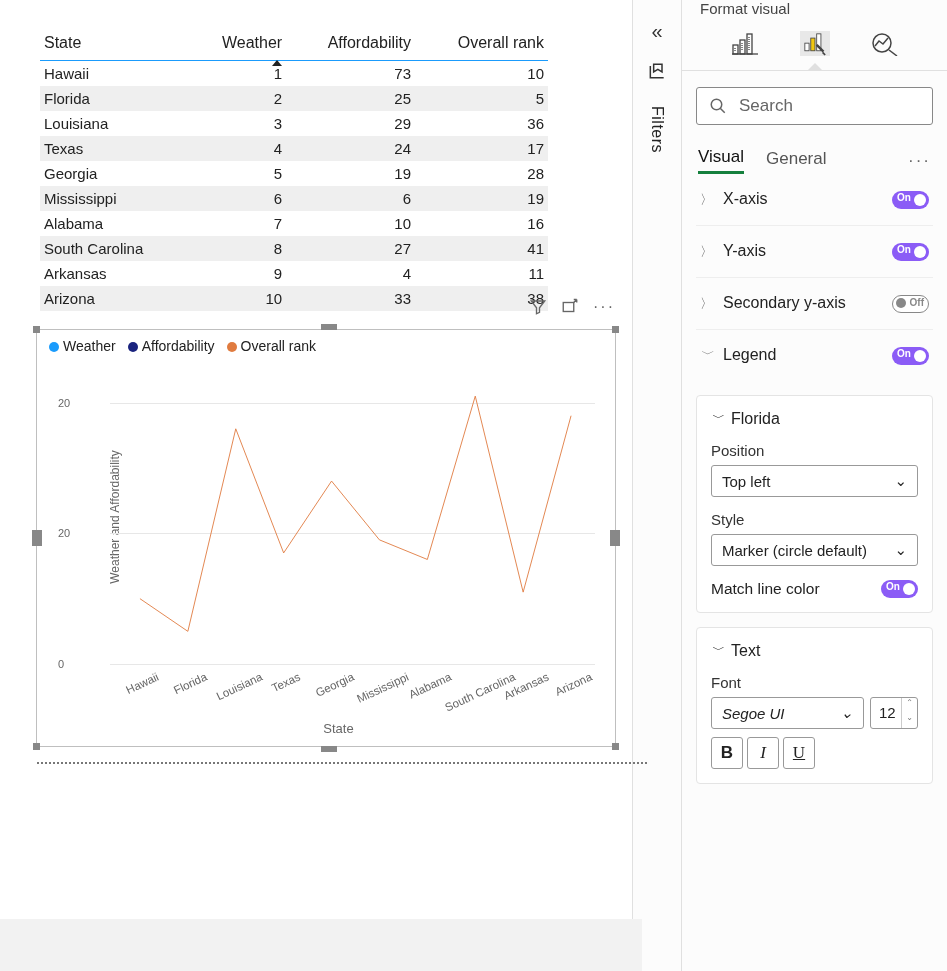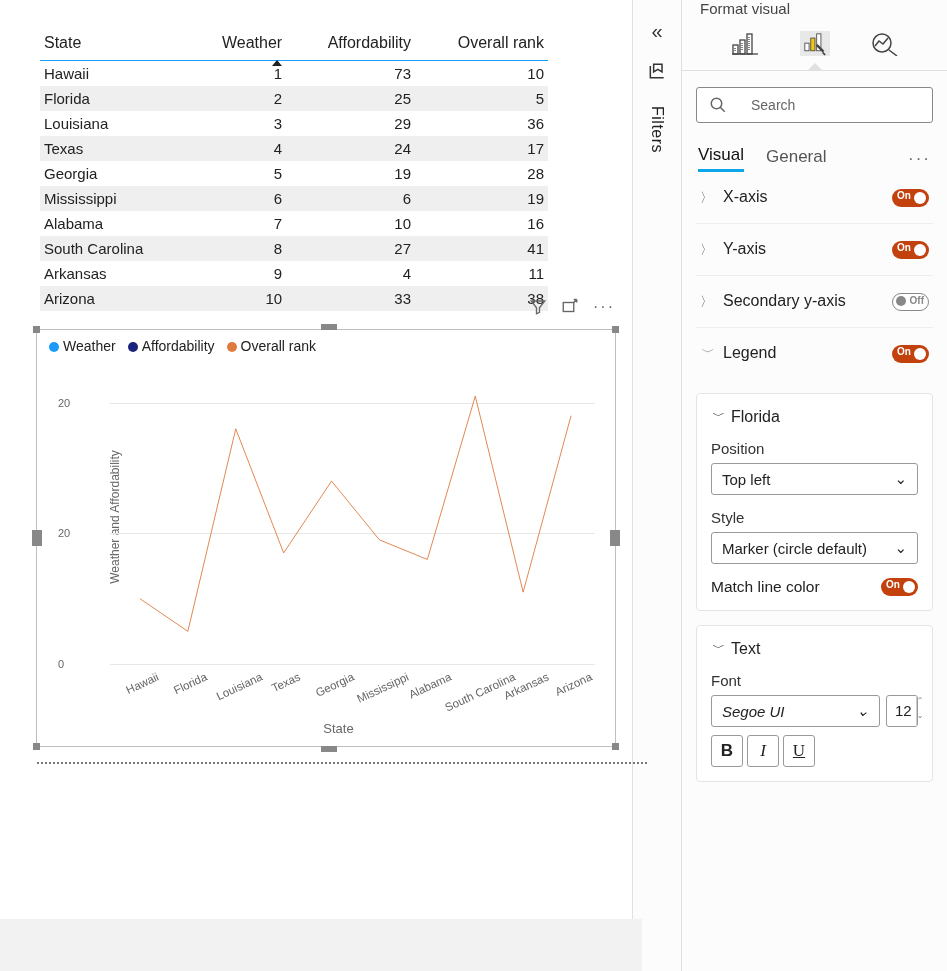--- a/index.html
+++ b/index.html
@@ -274,40 +274,40 @@
     border-top:1px solid #e0e0e0;
   }
   .panel-scroll {
     flex:1;
     overflow-y:auto;
     padding: 16px 14px 0 14px;
   }
   .search-box {
     display:flex;
     align-items:center;
-    gap:24px;
+    gap:12px;
     border:1px solid #888;
     border-radius:3px;
     padding:8px 12px;
-    font-size:14px;
+    font-size:17px;
     color:#666;
     background:#fff;
   }
   .tabs {
     display:flex;
     align-items:center;
     gap: 22px;
     margin: 22px 2px 0 2px;
     font-size: 17px;
     color:#555;
   }
   .tabs .tab.active {
     color:#111;
     font-weight:500;
-    border-bottom:3px solid #0ea5e9;
+    border-bottom:3px solid #15803d;
     padding-bottom:4px;
   }
   .tabs .tab { padding-bottom:4px; }
   .tabs .dots { margin-left:auto; color:#666; letter-spacing:2px;}
   .card-row {
     display:flex;
     align-items:center;
     justify-content:space-between;
     padding: 16px 4px;
     border-bottom:1px solid #eee;
@@ -323,21 +323,21 @@
     border-radius:10px;
     position:relative;
   }
   .toggle .knob {
     position:absolute;
     width:12px;height:12px;
     border-radius:50%;
     background:#fff;
     top:3px;
   }
-  .toggle.on { background:#c2410c; }
+  .toggle.on { background:#8b5cf6; }
   .toggle.on .knob { right:3px; }
   .toggle.off { background:#fff; border:1.5px solid #888;}
   .toggle.off .knob { left:3px; background:#888; width:10px;height:10px; top:2px;}
   .toggle .label {
     position:absolute;
     top:1px;
     font-size:10px;
     color:#fff;
     font-weight:bold;
   }
@@ -382,21 +382,21 @@
     margin-top: 14px;
     font-size:15.5px;
   }
   .font-row {
     display:flex; gap:6px; align-items:stretch;
   }
   .font-select { flex: 1; font-style: italic; }
   .num-box {
     border:1px solid #999;
     border-radius:3px;
-    width:32px;
+    width:48px;
     display:flex;
     align-items:stretch;
     background:#fff;
   }
   .num-box .val { flex:1; padding:6px 4px 6px 8px; font-size:15px;}
   .num-box .spinners { width:16px; display:flex;flex-direction:column;border-left:1px solid #ccc;}
   .num-box .spinners div {flex:1;font-size:8px;text-align:center;color:#777;line-height:10px;}
   .biu {
     display:flex; gap:4px; margin-top:8px;
   }

